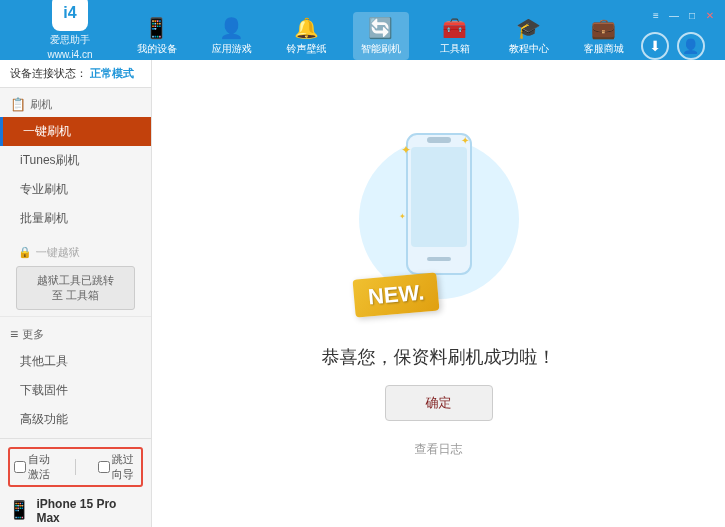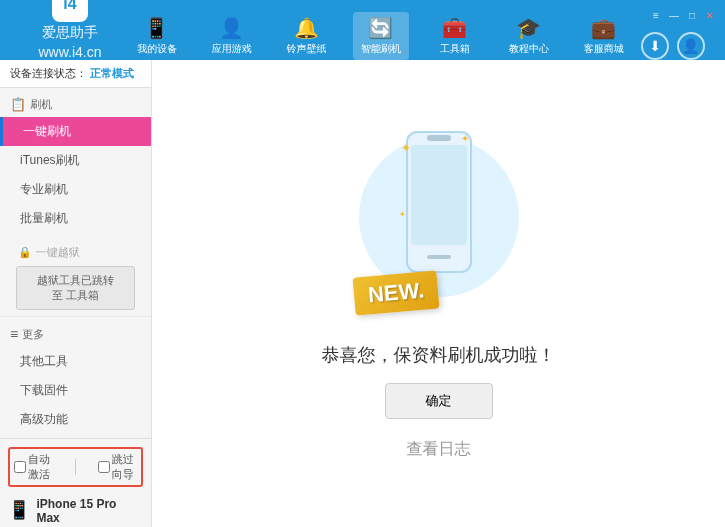--- a/index.html
+++ b/index.html
@@ -3,21 +3,21 @@
   <meta charset="utf-8">
   <style>
     * { box-sizing: border-box; margin: 0; padding: 0; }
     body { width: 725px; height: 527px; font-family: 'Microsoft YaHei', Arial, sans-serif; overflow: hidden; background: #f0f0f0; font-size: 12px; }
 
     
     .header { background: #2196d9; height: 60px; display: flex; align-items: flex-end; padding: 0 20px; color: white; }
     .logo { width: 100px; display: flex; flex-direction: column; align-items: center; }
     .logo-icon { width: 36px; height: 36px; background: white; border-radius: 8px; display: flex; align-items: center; justify-content: center; }
     .logo-icon span { color: #2196d9; font-weight: bold; font-size: 16px; }
-    .logo-text { font-size: 14px; color: rgba(255,255,255,0.9); margin-top: 2px; }
+    .logo-text { font-size: 10px; color: rgba(255,255,255,0.9); margin-top: 2px; }
     .nav-items { display: flex; flex: 1; justify-content: space-around; align-items: center; }
     .nav-item { display: flex; flex-direction: column; align-items: center; cursor: pointer; padding: 4px 8px; color: white; min-width: 55px; }
     .nav-item .nav-icon { font-size: 20px; margin-bottom: 2px; }
     .nav-item .nav-label { font-size: 10px; white-space: nowrap; }
     .header-right { display: flex; gap: 8px; align-items: center; }
     .header-right .btn-circle { width: 28px; height: 28px; border-radius: 50%; border: 2px solid rgba(255,255,255,0.7); display: flex; align-items: center; justify-content: center; color: white; cursor: pointer; font-size: 14px; }
 
     
     .win-controls { position: absolute; top: 8px; right: 8px; display: flex; gap: 4px; }
     .win-btn { width: 14px; height: 14px; display: flex; align-items: center; justify-content: center; cursor: pointer; color: rgba(255,255,255,0.8); font-size: 10px; }
@@ -28,21 +28,21 @@
     
     .sidebar { width: 152px; background: #f5f5f5; border-right: 1px solid #e0e0e0; display: flex; flex-direction: column; }
     .status-bar { padding: 6px 10px; font-size: 11px; color: #666; border-bottom: 1px solid #e0e0e0; background: #fff; }
     .status-bar .status-label { color: #333; }
     .status-bar .status-value { color: #2196d9; font-weight: bold; }
 
     .sidebar-section { padding: 4px 0; }
     .sidebar-section-header { display: flex; align-items: center; padding: 5px 10px; color: #666; font-size: 11px; }
     .sidebar-section-header .section-icon { margin-right: 4px; font-size: 13px; }
     .sidebar-item { padding: 6px 10px 6px 20px; cursor: pointer; font-size: 12px; color: #555; }
-    .sidebar-item.active { background: #ec4899; color: white; border-left: 3px solid #1976d9; }
+    .sidebar-item.active { background: #c2410c; color: white; border-left: 3px solid #1976d9; }
 
     .sidebar-disabled { padding: 4px 8px; }
     .sidebar-disabled-header { display: flex; align-items: center; color: #aaa; font-size: 11px; padding: 4px 10px; }
     .disabled-box { background: #e8e8e8; border: 1px solid #ccc; border-radius: 3px; margin: 2px 8px; padding: 6px 16px; font-size: 11px; color: #666; text-align: center; }
 
     .sidebar-more { padding: 4px 0; border-top: 1px solid #e8e8e8; }
     .sidebar-more-header { display: flex; align-items: center; padding: 5px 10px; color: #666; font-size: 11px; }
 
     
     .sidebar-bottom { margin-top: auto; border-top: 1px solid #e0e0e0; padding: 8px; }
@@ -62,22 +62,22 @@
     
     
     .phone-wrapper { position: relative; width: 160px; height: 200px; }
     .phone-bg-circle { width: 160px; height: 160px; background: #e0f4ff; border-radius: 50%; position: absolute; top: 10px; left: 0; }
     .phone-svg { position: absolute; top: 0; left: 50%; transform: translateX(-50%); }
     .ribbon-new { position: absolute; bottom: 20px; left: -10px; background: #f0c030; transform: rotate(-5deg); padding: 8px 16px; border-radius: 4px; }
     .ribbon-new-text { color: white; font-weight: bold; font-size: 20px; text-shadow: 1px 1px 2px rgba(0,0,0,0.3); }
 
     .success-title { font-size: 18px; color: #333; font-weight: normal; }
 
-    .btn-confirm { background: #f0f0f0; border: 1px solid #ccc; border-radius: 4px; padding: 8px 40px; font-size: 13px; cursor: pointer; color: #000000; }
-    .btn-log { font-size: 16px; color: #999; cursor: pointer; margin-top: 4px; }
+    .btn-confirm { background: #f0f0f0; border: 1px solid #ccc; border-radius: 4px; padding: 8px 40px; font-size: 13px; cursor: pointer; color: #7f1d1d; }
+    .btn-log { font-size: 12px; color: #999; cursor: pointer; margin-top: 4px; }
   </style>
 </head>
 <body>
 
 <div style="position:relative;">
   <div class="win-controls">
     <div class="win-btn">≡</div>
     <div class="win-btn">—</div>
     <div class="win-btn">□</div>
     <div class="win-btn" style="color:#ff6b6b;">✕</div>

